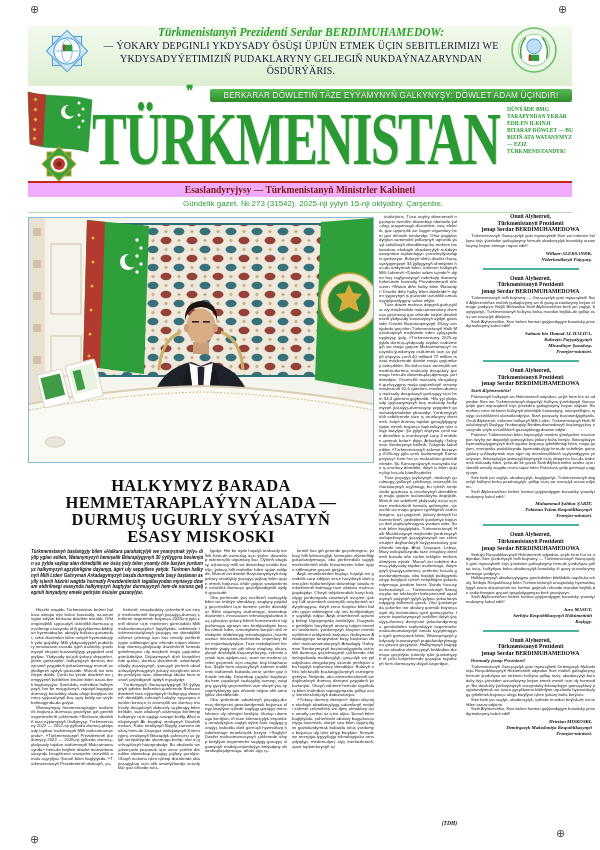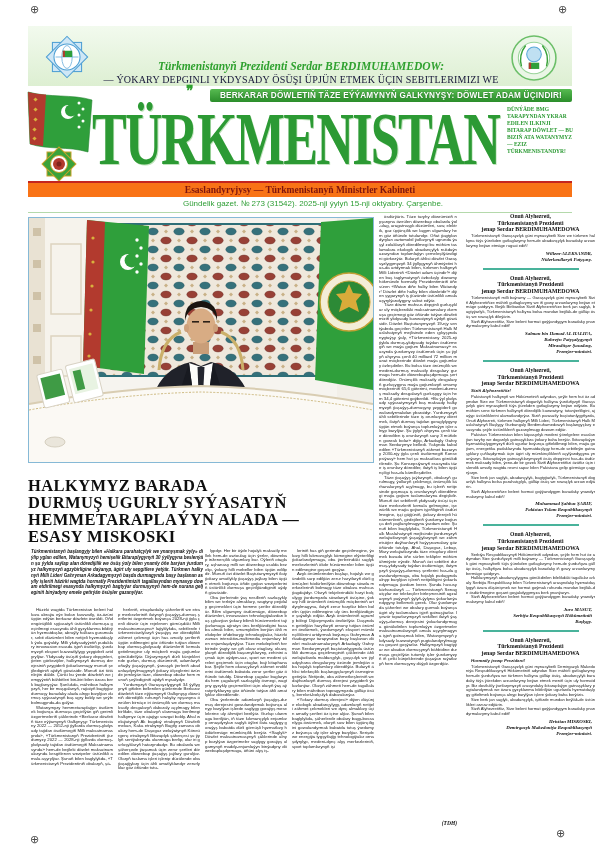--- a/index.html
+++ b/index.html
@@ -2,49 +2,49 @@
 <html><head>
 <meta charset="utf-8">
 <style>
   html,body{margin:0;padding:0;}
   body{width:600px;height:850px;background:#ffffff;position:relative;overflow:hidden;
        font-family:"Liberation Sans",sans-serif;color:#1a1a1a;}
   .abs{position:absolute;}
   .reg{position:absolute;color:#4a4a4a;font-size:11px;line-height:11px;}
   
   .quote-banner{left:28px;top:26px;width:544px;height:60px;
-    background:linear-gradient(180deg,#f2faee,#ddefd2);display:flex;align-items:flex-end;justify-content:space-between;padding:0 14px;box-sizing:border-box;}
+    background:linear-gradient(180deg,#f2faee,#ddefd2);display:flex;align-items:flex-start;justify-content:space-between;padding:0 14px;box-sizing:border-box;}
   .qb-center{flex:1;text-align:center;padding:0 4px;}
   .attribution{color:#2fa12f;font-weight:bold;font-style:italic;font-size:11.5px;
     font-family:"Liberation Serif",serif;margin-bottom:2px;}
   .quote-line{color:#17173a;font-weight:normal;font-size:10px;line-height:12.5px;
     font-family:"Liberation Serif",serif;letter-spacing:.2px;}
   
   .ribbon-quotes{left:186px;top:82px;color:#2fa12f;font-size:15px;font-weight:bold;letter-spacing:-2px;}
   .ribbon{left:210px;top:89px;width:362px;height:13px;border-radius:2px;
-    background:linear-gradient(180deg,#57bb51,#2b8d2b);color:#fff;font-weight:bold;
+    background:linear-gradient(180deg,#57bb51,#2b8d2b);color:#fff;font-weight:normal;
     font-size:8.2px;line-height:13px;text-align:center;letter-spacing:.2px;
     text-shadow:0 0 1.5px #1b651b;}
   
   .mast-title{left:92px;top:98px;width:416px;height:82px;overflow:visible;}
   .mast-title span{display:inline-block;font-family:"Liberation Serif",serif;font-weight:bold;
     font-size:62px;line-height:70px;color:#2c9a34;letter-spacing:-2px;white-space:nowrap;
     transform:scale(.84,1.18);transform-origin:left top;text-shadow:1px 1px 0 #bfe3bb;}
   .mast-slogan{left:507px;top:106px;width:66px;color:#2c9a34;font-weight:bold;
     font-family:"Liberation Serif",serif;font-size:5.5px;line-height:7px;}
   .red-rule{left:28px;top:181px;width:544px;height:2px;background:#c4251f;}
-  .founder-strip{left:28px;top:183px;width:544px;height:14px;background:#f97316;
+  .founder-strip{left:28px;top:183px;width:544px;height:14px;background:#f0abfc;
     color:#7e150f;font-weight:bold;font-family:"Liberation Serif",serif;font-size:9.5px;
     line-height:14px;text-align:center;}
   .date-line{left:41px;top:199px;width:544px;text-align:center;color:#2f9e36;font-size:8px;}
   .green-rule{left:28px;top:212px;width:544px;height:1px;background:#b4d9ab;}
   
   .photo{left:28px;top:217px;width:346px;height:246px;border:1px solid #86b9d6;box-sizing:border-box;background:#f6f4ef;}
   
-  .headline{left:28px;top:477px;width:346px;}
+  .headline{left:28px;top:477px;width:346px;text-align:center;}
   .headline p{margin:0;font-family:"Liberation Serif",serif;font-weight:bold;
     font-size:16.5px;line-height:17px;color:#0f0f0f;letter-spacing:.4px;}
   .lede{left:31px;top:549px;width:172px;height:56px;overflow:hidden;
     font-size:4.5px;line-height:5.9px;font-weight:bold;font-style:italic;
     text-align:justify;word-break:break-all;color:#101010;}
   .bodycol{font-size:4.3px;line-height:4.65px;text-align:justify;word-break:break-all;
     color:#1c1c1c;overflow:hidden;}
   .bodycol p{margin:0;text-indent:5px;}
   .colA{left:31px;top:608px;width:82px;height:226px;}
   .colB{left:118px;top:608px;width:82px;height:226px;}
@@ -87,20 +87,21 @@
       <circle cx="24" cy="24" r="12.5" fill="#ffffff" stroke="#4d9fd4"></circle>
       <ellipse cx="24" cy="24" rx="5" ry="11" fill="none" stroke="#7fb9e0" stroke-width="0.9"></ellipse>
       <line x1="13" y1="24" x2="35" y2="24" stroke="#7fb9e0" stroke-width="0.9"></line>
       <rect x="20" y="18" width="9" height="6" fill="#2f9f3b"></rect>
       <rect x="20" y="18" width="2" height="6" fill="#b23a2e"></rect>
     </svg>
   </span>
   <div class="qb-center">
     <div class="attribution">Türkmenistanyň Prezidenti Serdar BERDIMUHAMEDOW:</div>
     <div class="quote-line">— ÝOKARY DEPGINLI YKDYSADY ÖSÜŞI ÜPJÜN ETMEK ÜÇIN SEBITLERIMIZI WE</div>
+    <div class="quote-line">YKDYSADYÝETIMIZIŇ PUDAKLARYNY GELJEGIŇ NUKDAÝNAZARYNDAN ÖSDÜRÝÄRIS.</div>
   </div>
   <span>
     <svg width="48" height="48" viewBox="0 0 46 46">
       <circle cx="23" cy="23" r="21" fill="#eaf6e6" stroke="#6cbf69" stroke-width="1.5"></circle>
       <circle cx="23" cy="23" r="15" fill="#ffffff" stroke="#9ad49a"></circle>
       <path d="M11,31 Q8,20 15,11" stroke="#3aa23a" stroke-width="1.4" fill="none"></path>
       <path d="M35,31 Q38,20 31,11" stroke="#3aa23a" stroke-width="1.4" fill="none"></path>
       <circle cx="23" cy="19.5" r="7" fill="#bfe0f2" stroke="#5aa7d8"></circle>
       <rect x="18" y="27.5" width="10" height="6" fill="#2f9f3b"></rect>
       <rect x="18" y="27.5" width="2.2" height="6" fill="#b23a2e"></rect>
@@ -227,22 +228,22 @@
       <rect x="44" y="148" width="30" height="38" rx="2" fill="#ffffff" stroke="#d8d2c4"></rect>
       <rect x="47" y="152" width="24" height="26" fill="#e8f3e2"></rect>
       <rect x="50" y="155" width="8" height="20" fill="#3f9b45"></rect>
     </g>
     <ellipse cx="26" cy="224" rx="10" ry="5" fill="#eae6db" stroke="#d5cfbf"></ellipse>
   </svg>
 </div>
 
 <div class="abs headline">
     <p>HALKYMYZ BARADA</p>
+    <p>HEMMETARAPLAÝYN ALADA —</p>
     <p>DURMUŞ UGURLY SYÝASATYŇ</p>
-    <p>HEMMETARAPLAÝYN ALADA —</p>
     <p>ESASY MISKOSKI</p>
   </div>
 
 <div class="abs lede">Türkmenistanyň başlangyjy bilen «Halkara parahatçylyk we ynanyşmak ýyly» diýlip yglan edilen, Watanymyzyň hemişelik Bitaraplygynyň 30 ýyllygyna beslenýän şu ýylda saýlap alan döredijilik we ösüş ýoly bilen ynamly öňe barýan ýurdumyz halkymyzyň agzybirligine daýanyp, ägirt uly sepgitlere ýetýär. Türkmen halkynyň Milli Lideri Gahryman Arkadagymyzyň başda durmagynda başy başlanan asylly işleriň häzirki wagtda hormatly Prezidentimiziň tagallasyndan mynasyp dowam etdirilmegi esasynda halkymyzyň bagtyýar durmuşynyň hem-de nurana geljeginiň binýadyny emele getirýän ösüşler gazanylýar.</div>
 
 <div class="abs bodycol colA">
     <p>Häzirki wagtda Türkmenistan belent halkara abraýa eýe bolan kuwwatly, öz-özüni üpjün edýän berkarar döwlete öwrüldi. Öňdengörüjilikli syýasatyň üstünlikli durmuşa geçirilmegi esasynda ähli gyzyklanma bildirýän hyzmatdaşlar, abraýly halkara guramalar, sebit düzümleri bilen netijeli hyzmatdaşlyk ýola goýuldy. Milli ykdysadyýetiň pudaklary innowasion esasda işjeň ösdürilip, ýurdumyzyň eksport kuwwatlylygy yzygiderli artdyrylýar. Ykdysady ösüşiň ýokary depginleri, ýeten görkezijiler, halkymyzyň durmuş derejesiniň yzygiderli ýokarlanmagy munuň şeýlediginiň aýdyň güwäsidir. Munuň özi tötänleýin däldir. Çünki bu ýerde döwletiň we jemgyýetiň bähbitleri biri-biri bilen özara berk baglanyşýar. Şunlukda, mähriban halkymyzyň, her bir maşgalanyň, raýatyň bagtyýar durmuşy baradaky alada alnyp barylýan durmuş syýasatynyň baş ugry boldy we şeýle bolmagynda-da galýar.</p>
     <p>Watanymyzy hemmetaraplaýyn ösdürmek boýunça durmuşa geçirilýän giň gerimli özgertmeleriň çäklerinde «Berkarar döwletiň täze eýýamynyň Galkynyşy: Türkmenistany 2022 — 2052-nji ýyllarda durmuş-ykdysady taýdan ösdürmegiň Milli maksatnamasynda», «Türkmenistanyň Prezidentiniň ýurdumyzy 2022 — 2028-nji ýyllarda durmuş-ykdysady taýdan ösdürmegiň Maksatnamasynda» hem-de beýleki döwlet maksatnamalarynda kesgitlenen wezipeler üstünlikli amala aşyrylýar. Şunuň bilen baglylykda, «Türkmenistanyň Prezidentiniň obalaryň, şä-</p>
   </div>
 <div class="abs bodycol colB">

